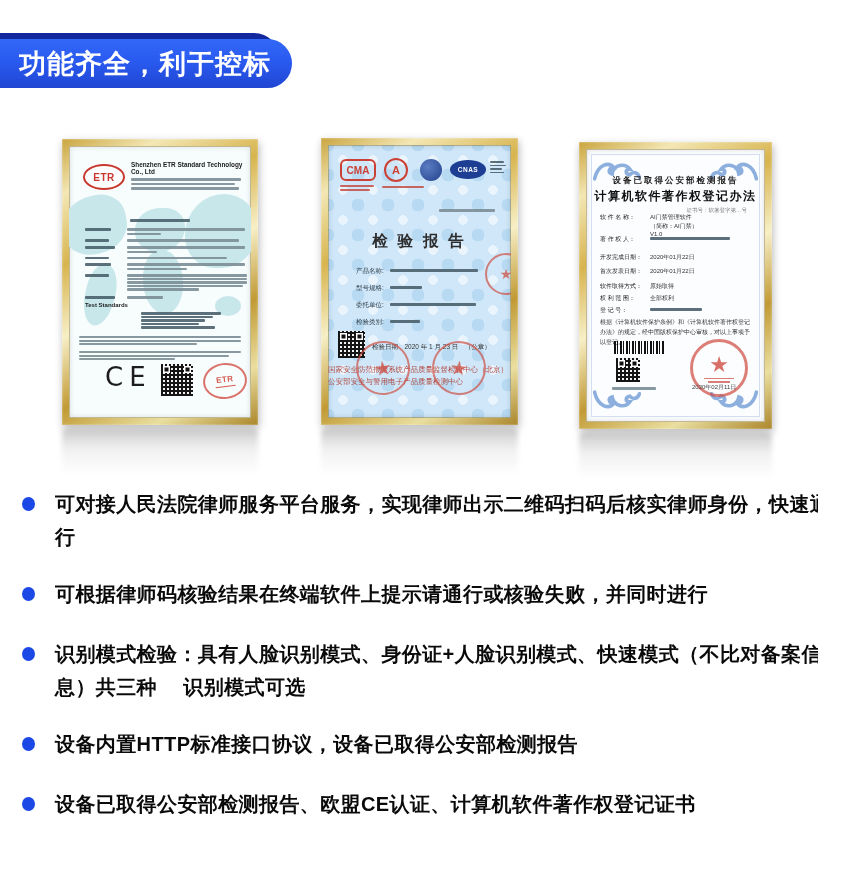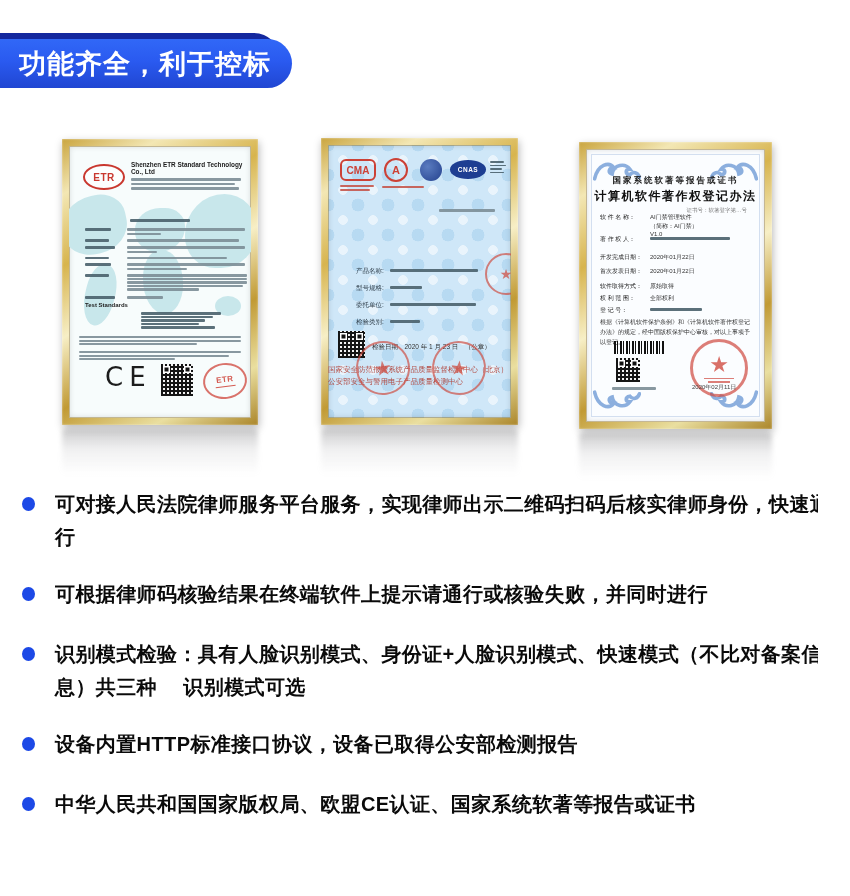--- a/index.html
+++ b/index.html
@@ -189,20 +189,21 @@
         <span class="cnas">CNAS</span>
         <i class="tl d" style="left:162px;top:16px;width:14px;height:1.5px;"></i>
         <i class="tl d" style="left:162px;top:19.5px;width:16px;height:1.5px;"></i>
         <i class="tl d" style="left:162px;top:23px;width:12px;height:1.5px;"></i>
         <i class="tl d" style="left:162px;top:26.5px;width:14px;height:1.5px;"></i>
         <i class="tl r" style="left:12px;top:40px;width:34px;height:2px;"></i>
         <i class="tl r" style="left:12px;top:43.5px;width:30px;height:2px;"></i>
         <i class="tl r" style="left:54px;top:41px;width:42px;height:2px;"></i>
         <i class="tl" style="right:16px;top:64px;width:56px;"></i>
 
+        <div class="insp-title">检 验 报 告</div>
 
         <div class="mrow" style="top:122px;">
           <span class="mlab">产品名称:</span>
           <i class="tl d" style="width:88px;"></i>
         </div>
         <div class="mrow" style="top:139px;">
           <span class="mlab">型号规格:</span>
           <i class="tl d" style="width:32px;"></i>
         </div>
         <div class="mrow" style="top:156px;">
@@ -243,21 +244,21 @@
         <svg class="orn" style="right:7px;top:8px;transform:scaleX(-1);" viewBox="0 0 60 30">
           <path d="M2 26 C6 8, 20 4, 26 12 C20 12, 18 18, 24 20 C26 8, 40 6, 46 14 C40 14, 40 20, 46 21 C50 16, 56 18, 58 24" fill="none" stroke="#7fa6da" stroke-width="4.5" stroke-linecap="round" opacity="0.9"></path>
         </svg>
         <svg class="orn" style="left:7px;bottom:8px;transform:scaleY(-1);" viewBox="0 0 60 30">
           <path d="M2 26 C6 8, 20 4, 26 12 C20 12, 18 18, 24 20 C26 8, 40 6, 46 14 C40 14, 40 20, 46 21 C50 16, 56 18, 58 24" fill="none" stroke="#7fa6da" stroke-width="4.5" stroke-linecap="round" opacity="0.9"></path>
         </svg>
         <svg class="orn" style="right:7px;bottom:8px;transform:scale(-1,-1);" viewBox="0 0 60 30">
           <path d="M2 26 C6 8, 20 4, 26 12 C20 12, 18 18, 24 20 C26 8, 40 6, 46 14 C40 14, 40 20, 46 21 C50 16, 56 18, 58 24" fill="none" stroke="#7fa6da" stroke-width="4.5" stroke-linecap="round" opacity="0.9"></path>
         </svg>
 
-        <div class="cr-auth">国家系统软著等报告或证书</div>
+        <div class="cr-auth">设备已取得公安部检测报告</div>
         <div class="cr-title">计算机软件著作权登记办法</div>
         <div class="cr-no">证书号：软著登字第…号</div>
 
         <div class="crow" style="top:64px;">
           <span class="clab">软 件 名 称：</span>
           <span class="cval">
             <span style="display:block">AI门禁管理软件</span>
             <span style="display:block">（简称：AI门禁）</span>
             <span style="display:block">V1.0</span>
           </span>
@@ -318,16 +319,16 @@
   <div class="feat" style="top:566px;">
     <span class="dot"></span>
     <p>可根据律师码核验结果在终端软件上提示请通行或核验失败，并同时进行</p>
   </div>
   <div class="feat" style="top:716px;">
     <span class="dot"></span>
     <p>设备内置HTTP标准接口协议，设备已取得公安部检测报告</p>
   </div>
   <div class="feat" style="top:776px;">
     <span class="dot"></span>
-    <p>中华人民共和国国家版权局、欧盟CE认证、国家系统软著等报告或证书</p>
+    <p>设备已取得公安部检测报告、欧盟CE认证、计算机软件著作权登记证书</p>
   </div>
 
 </div>
 
 </body></html>

